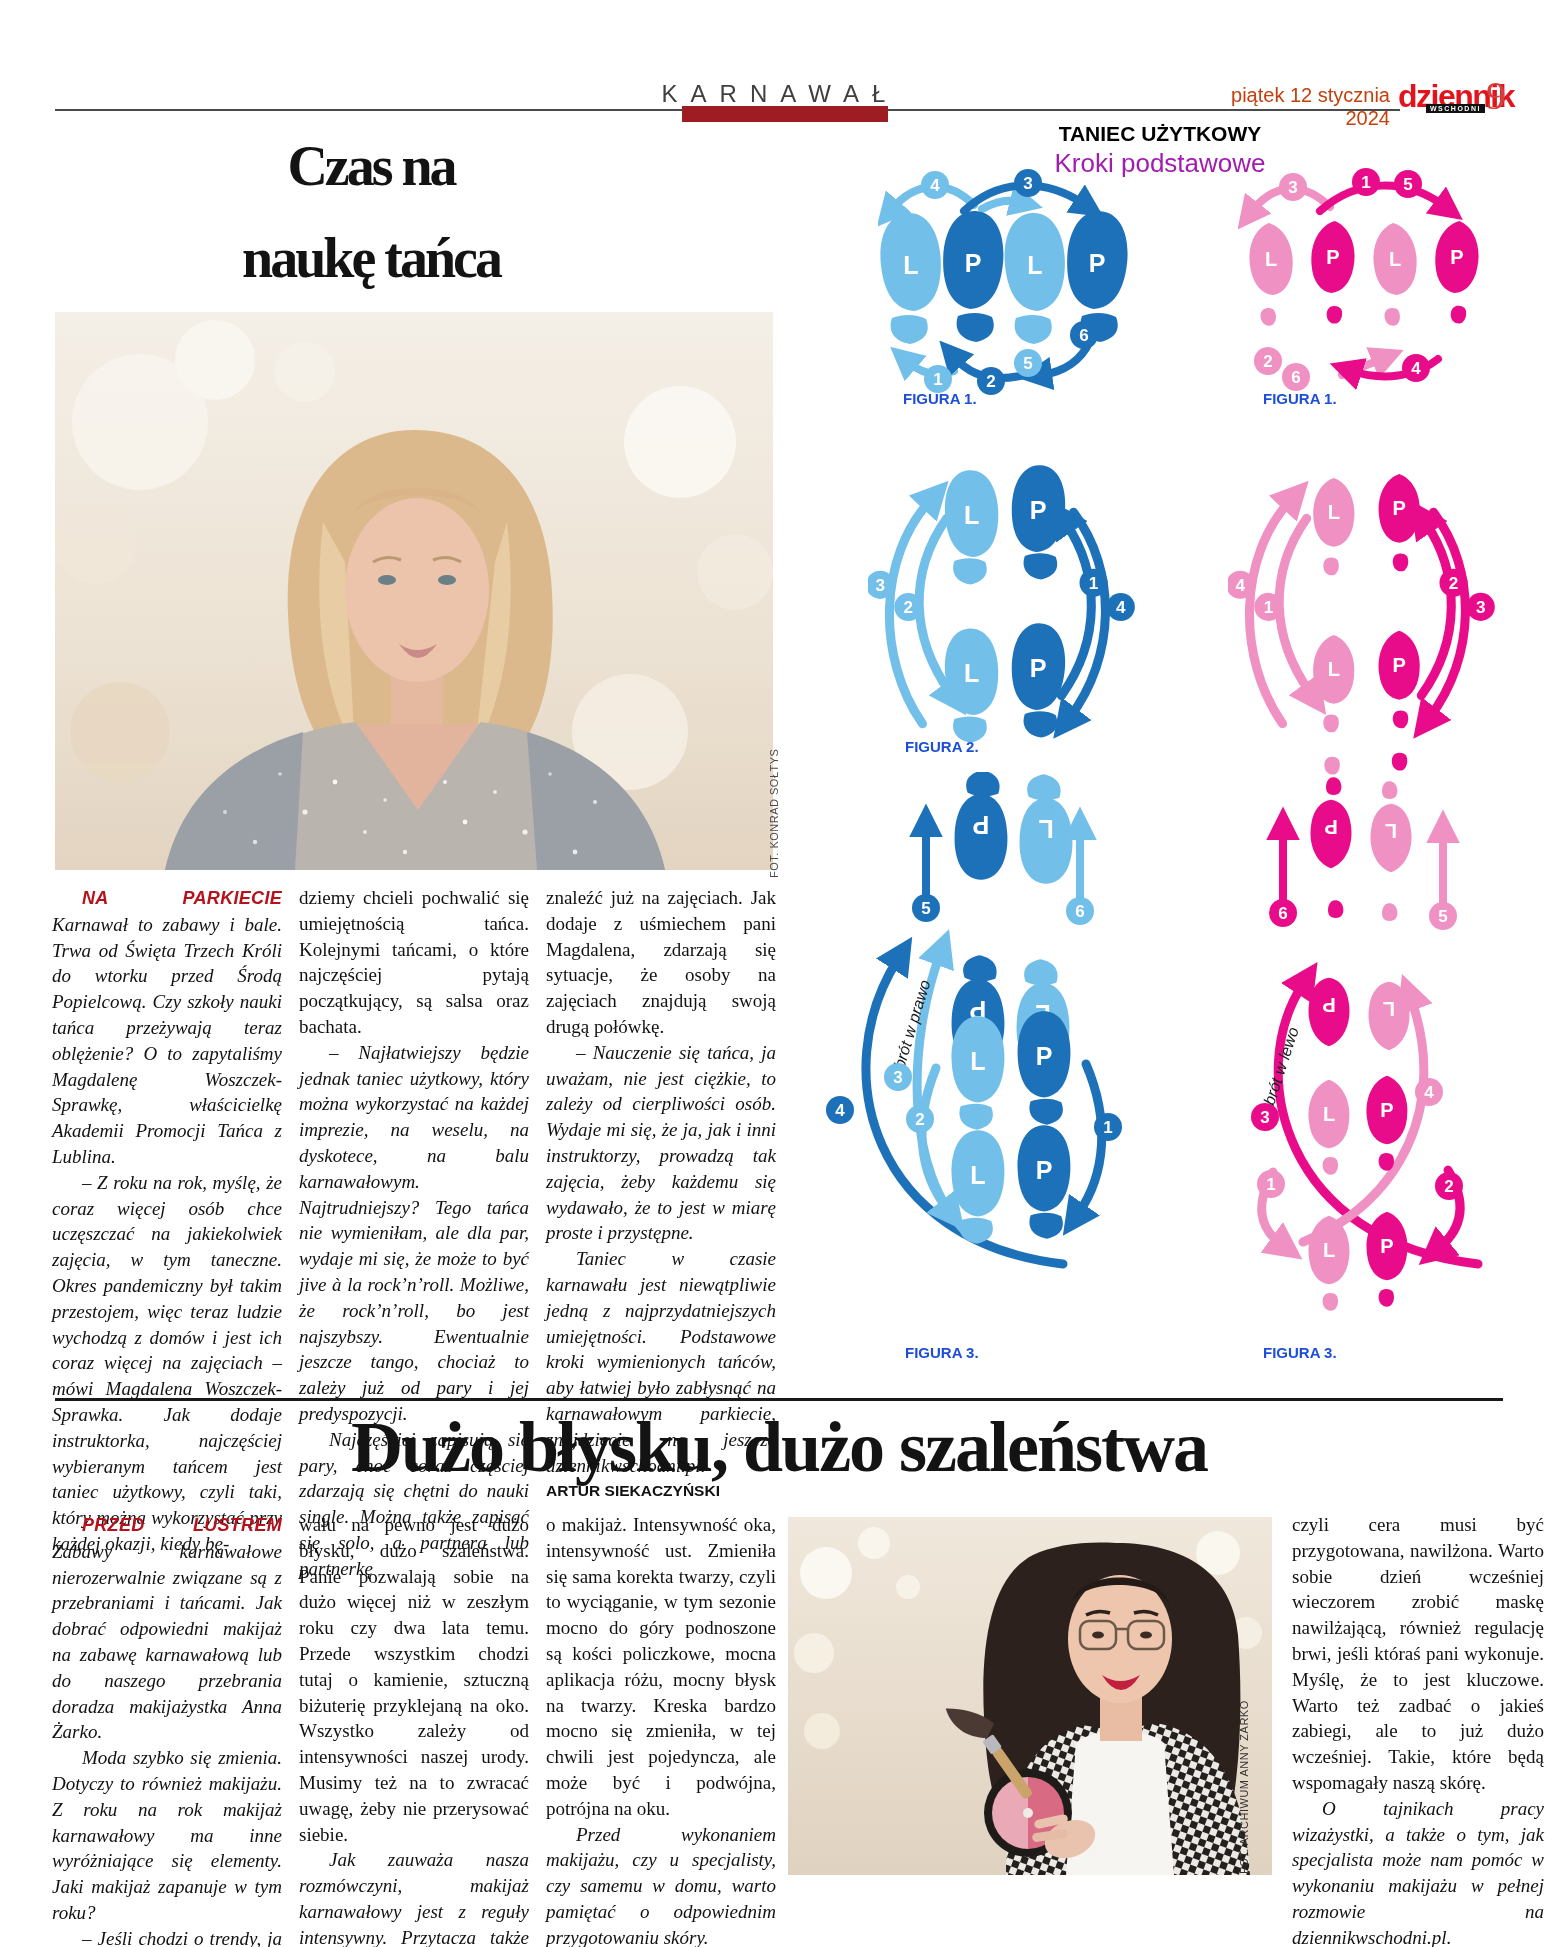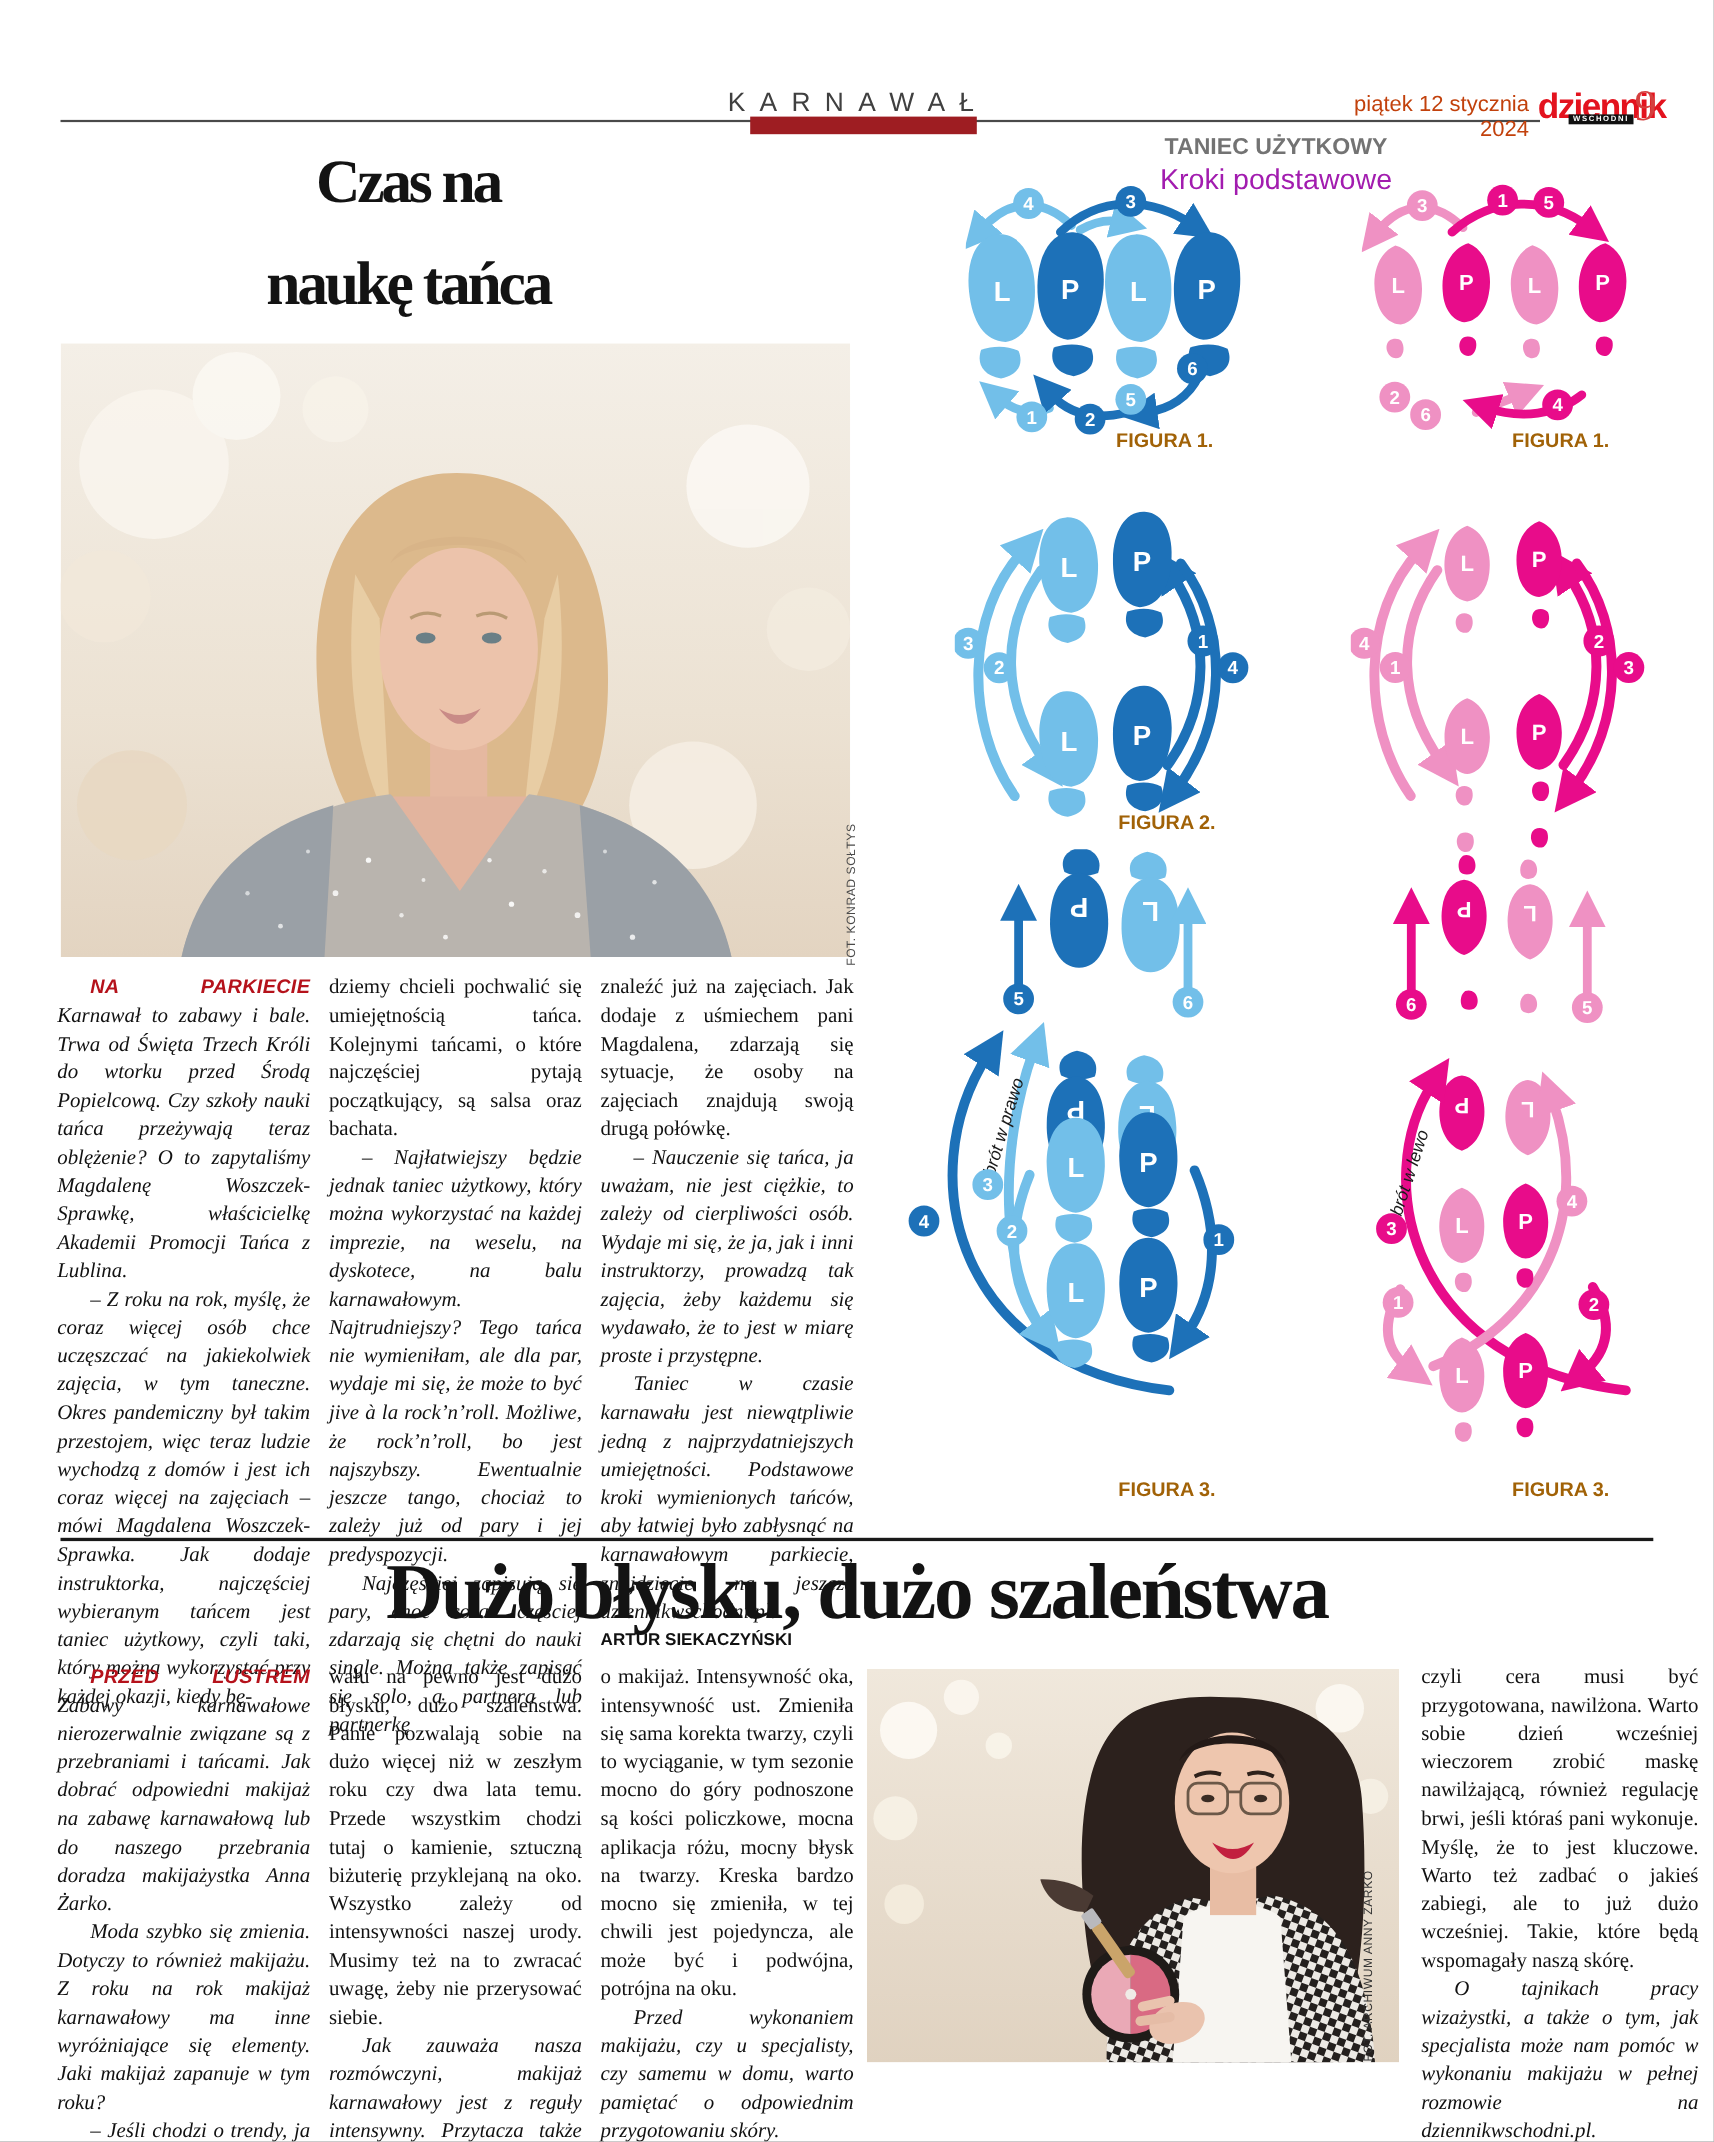--- a/index.html
+++ b/index.html
@@ -36,25 +36,25 @@
   .col p{margin:0;}
   .col p.ind{text-indent:30px;font-style:italic;}
   .kicker{font-family:"Liberation Sans",sans-serif;font-weight:700;color:#b5121b;font-size:18px;letter-spacing:.3px;}
   .byline{font-family:"Liberation Sans",sans-serif;font-weight:700;font-size:15.5px;text-align:left;margin-top:3px;}
   .a1c1{left:52px;top:885px;} .a1c2{left:299px;top:885px;} .a1c3{left:546px;top:885px;}
   .a2c1{left:52px;top:1512px;} .a2c2{left:299px;top:1512px;} .a2c3{left:546px;top:1512px;}
   .a2c4{left:1292px;top:1512px;width:252px;}
 
   
   .diag-title{position:absolute;left:985px;top:122px;width:350px;text-align:center;
-        font-family:"Liberation Sans",sans-serif;font-weight:700;font-size:21px;color:#737373;}
+        font-family:"Liberation Sans",sans-serif;font-weight:700;font-size:21px;color:#000000;}
   .diag-sub{position:absolute;left:985px;top:148px;width:350px;text-align:center;
         font-family:"Liberation Sans",sans-serif;font-weight:300;font-size:26px;color:#a21caf;}
-  .fig-caption{position:absolute;width:200px;text-align:right;font-family:"Liberation Sans",sans-serif;
-        font-weight:700;font-size:18px;color:#a16207;}
+  .fig-caption{position:absolute;width:200px;text-align:left;font-family:"Liberation Sans",sans-serif;
+        font-weight:700;font-size:15px;color:#1d4ed8;}
   .figsvg{position:absolute;}
   .ltr{fill:#fff;font:bold 25px "Liberation Sans",sans-serif;text-anchor:middle;}
   .ltrs{fill:#fff;font:bold 20px "Liberation Sans",sans-serif;text-anchor:middle;}
   .bnum{fill:#fff;font:bold 17px "Liberation Sans",sans-serif;text-anchor:middle;}
   .rotlbl{fill:#1a1a1a;font:italic 16px "Liberation Sans",sans-serif;text-anchor:middle;}
   .arc{fill:none;stroke-linecap:round;}
   .s-lb{stroke:#72bfe9;} .s-db{stroke:#1d71b8;} .s-lp{stroke:#ef91c3;} .s-dp{stroke:#e80c8a;}
   .bl{fill:#72bfe9;} .bd{fill:#1d71b8;} .pl{fill:#ef91c3;} .pd{fill:#e80c8a;}
 
   

